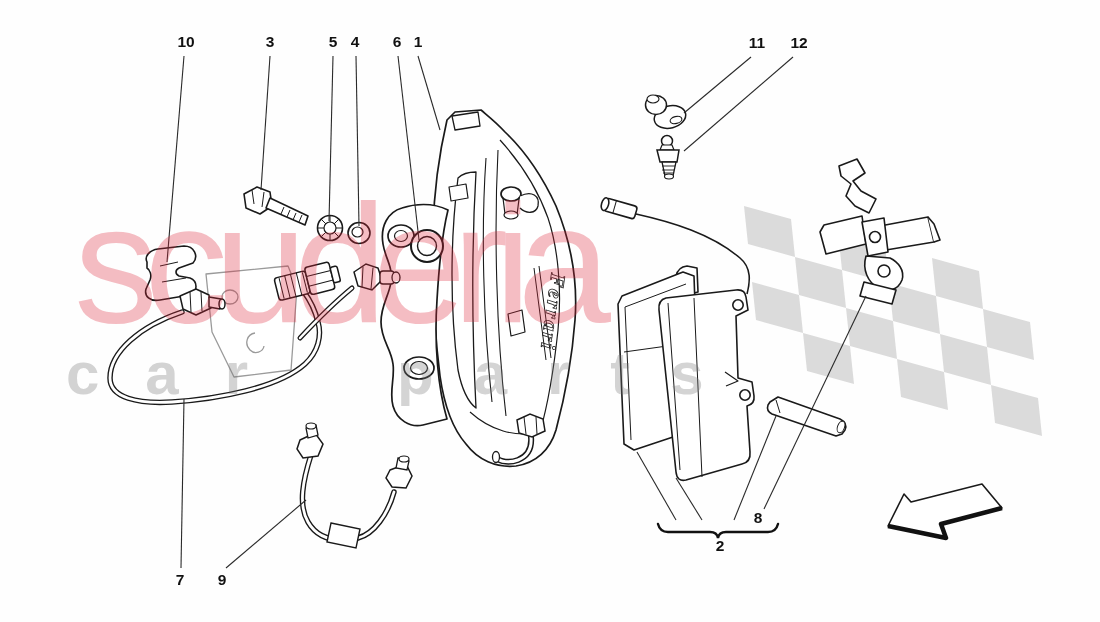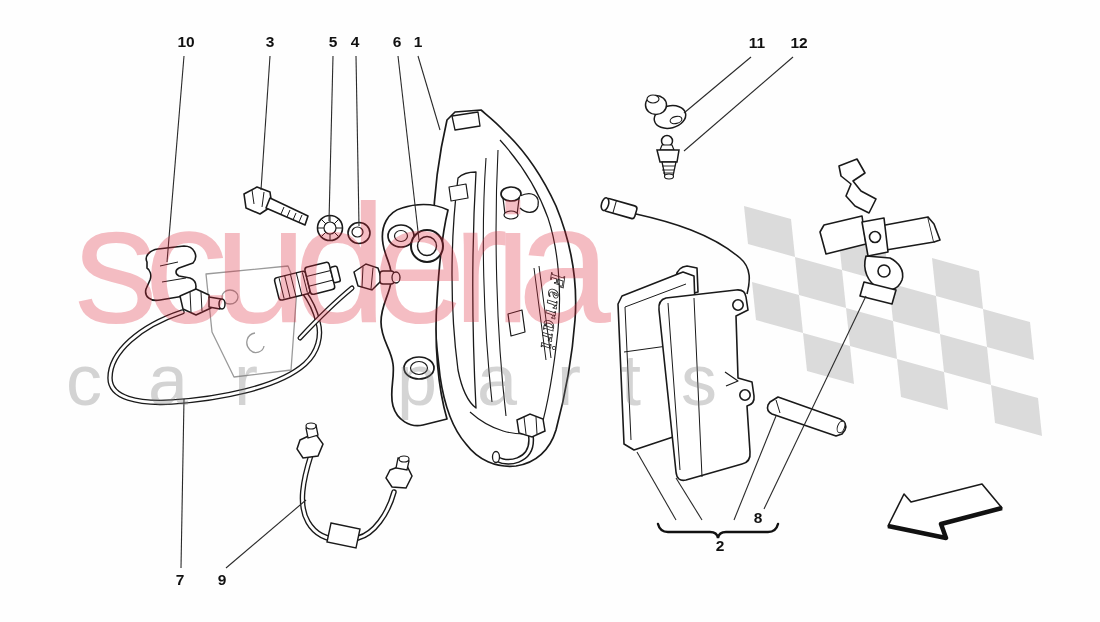--- a/index.html
+++ b/index.html
@@ -2,21 +2,21 @@
 <html><head>
 <meta charset="utf-8">
 <style>
   html,body{margin:0;padding:0;background:#fff;}
   #stage{position:relative;width:1100px;height:622px;background:#fefefe;overflow:hidden;
          font-family:"Liberation Sans",sans-serif;}
   #art{position:absolute;left:0;top:0;}
   .wm{position:absolute;pointer-events:none;user-select:none;}
   #wm-brand{left:74px;top:180px;font-size:168px;font-weight:normal;letter-spacing:-14px;
             color:rgba(222,36,56,0.30);line-height:1;}
-  .wm-sub{top:344px;font-size:72px;font-weight:normal;color:rgba(120,120,120,0.32);line-height:1;}
+  .wm-sub{top:344px;font-size:60px;font-weight:bold;color:rgba(120,120,120,0.32);line-height:1;}
   #wm-sub1{left:66px;letter-spacing:46px;}
   #wm-sub2{left:397px;letter-spacing:40px;}
   .callout-text{font-weight:bold;font-size:15.5px;fill:#111;}
 </style>
 </head>
 <body>
 
 <div id="stage">
 
   <svg id="art" width="1100" height="622" viewBox="0 0 1100 622">

